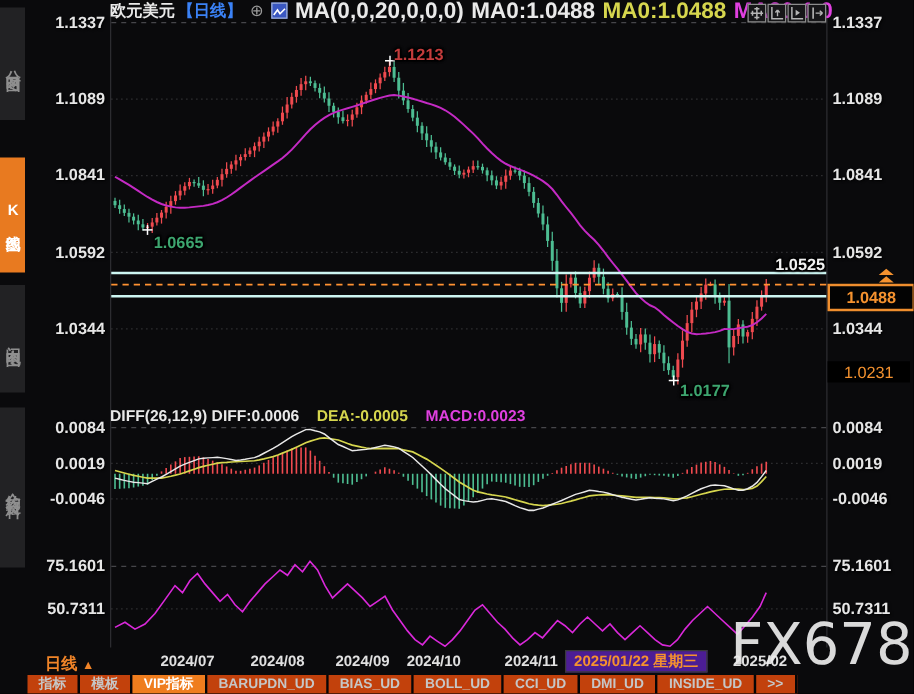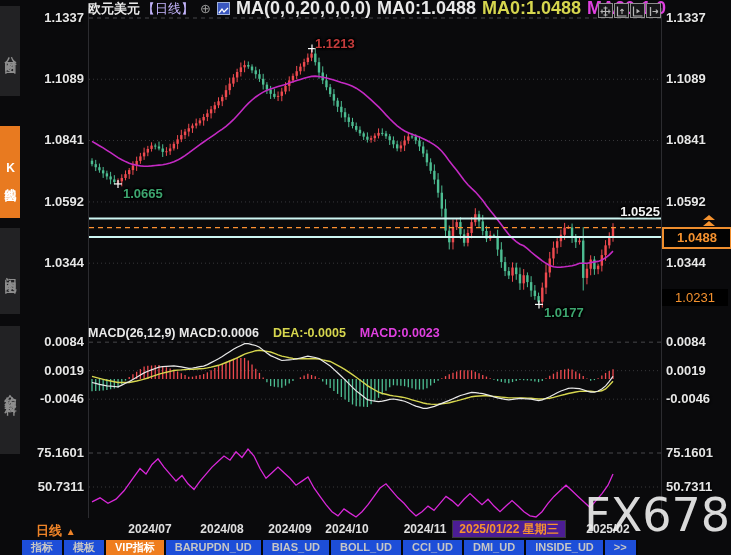--- a/index.html
+++ b/index.html
@@ -7,21 +7,21 @@
        font-family:"Liberation Sans","DejaVu Sans",sans-serif;-webkit-font-smoothing:none;}
   
   #sidebar{position:absolute;left:0;top:0;width:20px;height:555px;background:#0a0a0c;z-index:30;}
   .side-tab{position:absolute;left:0;width:20px;background:#222224;color:#8f8f8f;
     font-size:12px;font-weight:700;display:flex;flex-direction:column;align-items:center;justify-content:center;
     writing-mode:vertical-rl;text-orientation:upright;letter-spacing:3px;cursor:pointer;}
   .side-tab.active{background:#e87a20;color:#fff;}
   
   .hdr{position:absolute;top:1px;left:88px;height:15px;display:flex;align-items:center;gap:6px;z-index:20;white-space:nowrap;}
   .hdr .sym{color:#e9e9e9;font-size:13px;font-weight:700;}
-  .hdr .per{color:#c4b5fd;font-size:13px;font-weight:400;}
+  .hdr .per{color:#3b82f6;font-size:13px;font-weight:700;}
   .hdr .plus{color:#9a9a9a;font-size:13px;line-height:13px;cursor:pointer;}
   .ctype{width:13px;height:13px;background:#3a57c0;border:1px solid #9fb0d8;box-sizing:border-box;cursor:pointer;}
   .hdr .ma{color:#e9e9e9;font-size:18px;font-weight:700;}
   .hdr .ma.y{color:#d6d64e;}
   .hdr .ma.m{color:#e040e0;}
   .topbtn{position:absolute;top:3px;width:13px;height:13px;border:1px solid #8d8d8d;background:#161618;
     box-sizing:content-box;z-index:25;cursor:pointer;}
   
   .tick{position:absolute;color:#e6e6e6;font-size:13px;font-weight:700;z-index:15;
     text-shadow:1px 1px 2px #000;}
@@ -44,21 +44,21 @@
     text-shadow:-1px -1px 2px #000,1px -1px 2px #000,-1px 1px 2px #000,1px 1px 2px #000;}
   .ann.red{color:#c43c3c;} .ann.grn{color:#3da56f;}
   
   .dlabel{position:absolute;top:522px;transform:translateX(-50%);color:#e0e0e0;font-size:12px;font-weight:700;z-index:14;white-space:nowrap;}
   #period{position:absolute;left:36px;top:522px;color:#f08428;font-size:13px;font-weight:700;z-index:14;cursor:pointer;}
   #period .arr{font-size:10px;}
   #hdate{position:absolute;left:452px;top:520px;width:112px;height:16px;background:#4c1d95;border:1px solid #3a3a3c;
     color:#f5922f;font-size:12px;font-weight:700;text-align:center;line-height:16px;z-index:15;white-space:nowrap;}
   
   #toolbar{position:absolute;left:22px;top:540px;height:15px;display:flex;z-index:14;}
-  .tb{height:15px;line-height:15px;padding:0 9px;background:#1d4ed8;border-right:2px solid #050506;
+  .tb{height:15px;line-height:15px;padding:0 9px;background:#c2410c;border-right:2px solid #050506;
     color:#c6c6c6;font-size:11px;font-weight:700;cursor:pointer;white-space:nowrap;}
   .tb.active{background:#ef7d1e;color:#fff;}
   
   #wm{position:absolute;right:1px;top:492px;font-family:"DejaVu Sans",sans-serif;font-size:46px;font-weight:400;
     color:#ececec;opacity:.92;z-index:60;letter-spacing:0px;line-height:1;pointer-events:none;}
   svg#chart-svg{position:absolute;left:0;top:0;z-index:5;}
 </style>
 </head>
 <body>
 
@@ -566,21 +566,21 @@
   <div class="ann grn" style="left:123px;top:186px">1.0665</div>
   <div class="ann grn" style="left:544px;top:305px">1.0177</div>
 
   <div class="lvl" style="top:204px">1.0525</div>
   <div class="pbox">1.0488</div>
   <div class="tri" style="left:703px;top:215px"></div>
   <div class="tri" style="left:703px;top:221px"></div>
   <div class="lowbox">1.0231</div>
 
   <div class="phdr" style="top:326px">
-    <span>MACD(26,12,9) MACD:0.0006</span>
+    <span>DIFF(26,12,9) DIFF:0.0006</span>
     <span class="y">DEA:-0.0005</span>
     <span class="m">MACD:0.0023</span>
   </div>
 
   <div id="period">
     <span>日线</span>
     <span class="arr">▲</span>
   </div>
   <div id="hdate">2025/01/22 星期三</div>
   <div class="dlabel" style="left:608px">2025/02</div>

